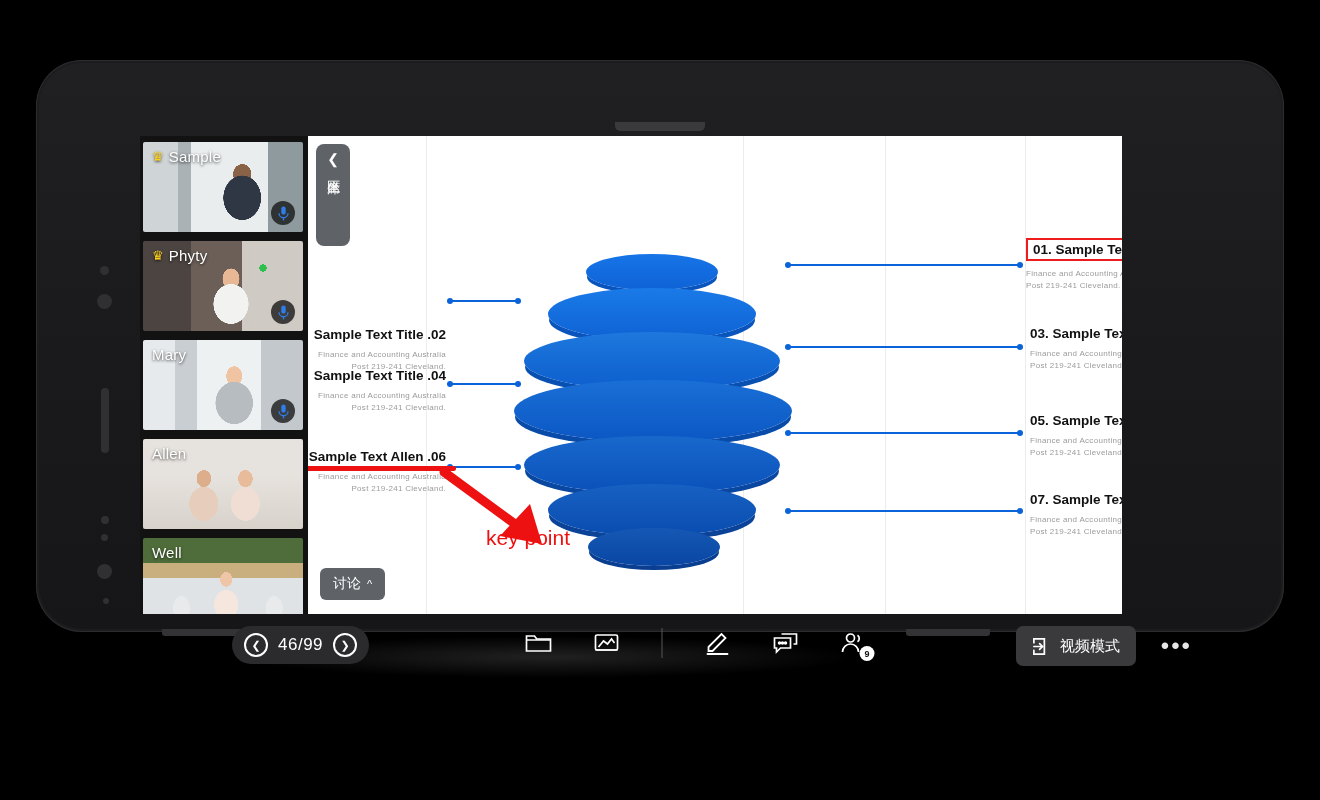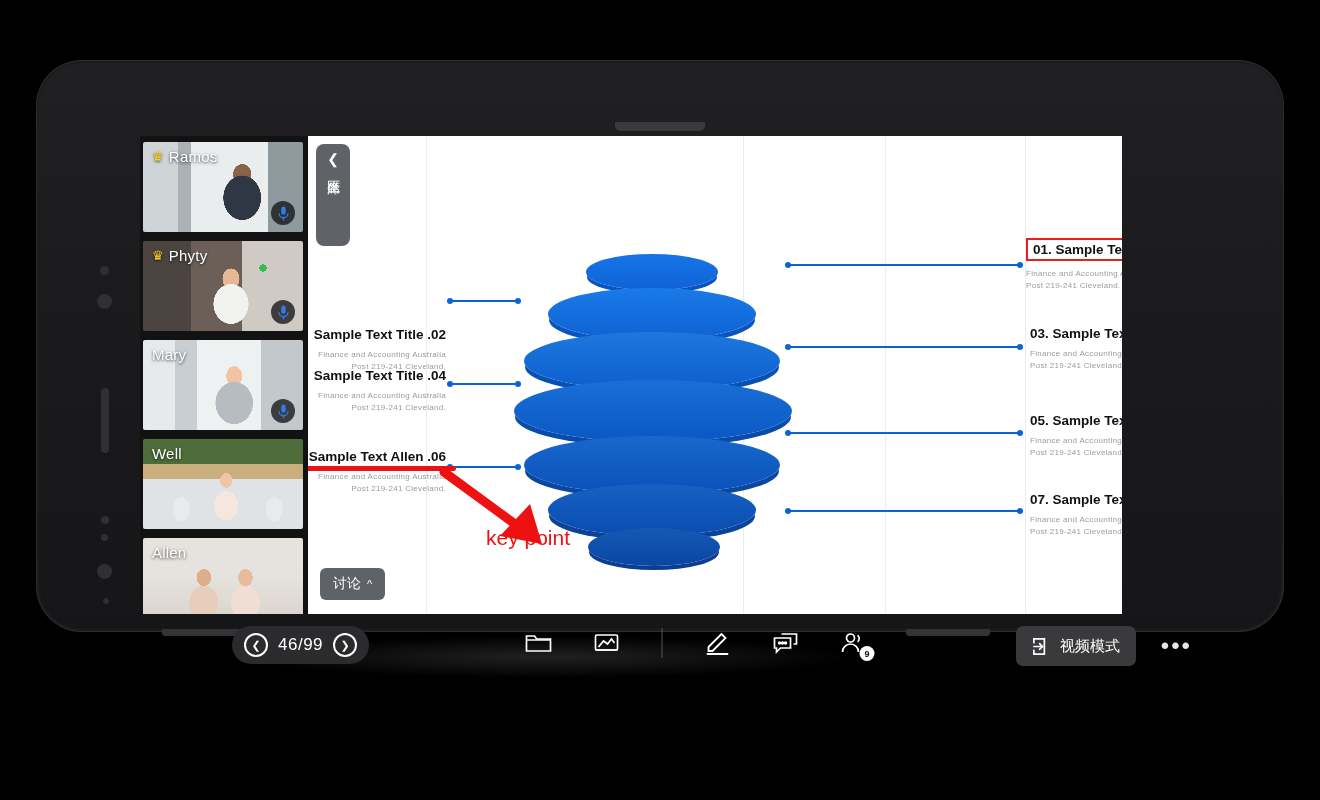--- a/index.html
+++ b/index.html
@@ -304,21 +304,21 @@
           <span style="font-size:11px;">^</span>
         </button>
       </div>
 
       <div class="rail">
 
         <div class="tile">
           <div class="photo ph-ramos"></div>
           <div class="name">
             <span class="crown">♛</span>
-            <span>Ramos</span>
+            <span>Sample</span>
           </div>
           <div class="mic-badge">
             <svg width="11" height="15" viewBox="0 0 11 15">
                 <rect x="3.3" y="0.6" width="4.4" height="8" rx="2.2" fill="#2f7dea"></rect>
                 <path d="M1 7.2a4.5 4.5 0 0 0 9 0" stroke="#2f7dea" stroke-width="1.3" fill="none"></path>
                 <rect x="4.8" y="11.4" width="1.4" height="3" fill="#2f7dea"></rect>
               </svg>
           </div>
         </div>
 
@@ -345,30 +345,30 @@
           <div class="mic-badge">
             <svg width="11" height="15" viewBox="0 0 11 15">
                 <rect x="3.3" y="0.6" width="4.4" height="8" rx="2.2" fill="#2f7dea"></rect>
                 <path d="M1 7.2a4.5 4.5 0 0 0 9 0" stroke="#2f7dea" stroke-width="1.3" fill="none"></path>
                 <rect x="4.8" y="11.4" width="1.4" height="3" fill="#2f7dea"></rect>
               </svg>
           </div>
         </div>
 
         <div class="tile">
+          <div class="photo ph-allen"></div>
+          <div class="name">
+            <span>Allen</span>
+          </div>
+        </div>
+
+        <div class="tile">
           <div class="photo ph-well"></div>
           <div class="name">
             <span>Well</span>
-          </div>
-        </div>
-
-        <div class="tile">
-          <div class="photo ph-allen"></div>
-          <div class="name">
-            <span>Allen</span>
           </div>
         </div>
 
       </div>
     </div>
 
     <div class="toolbar">
 
       <div class="pager">
         <span class="circ-btn">❮</span>

